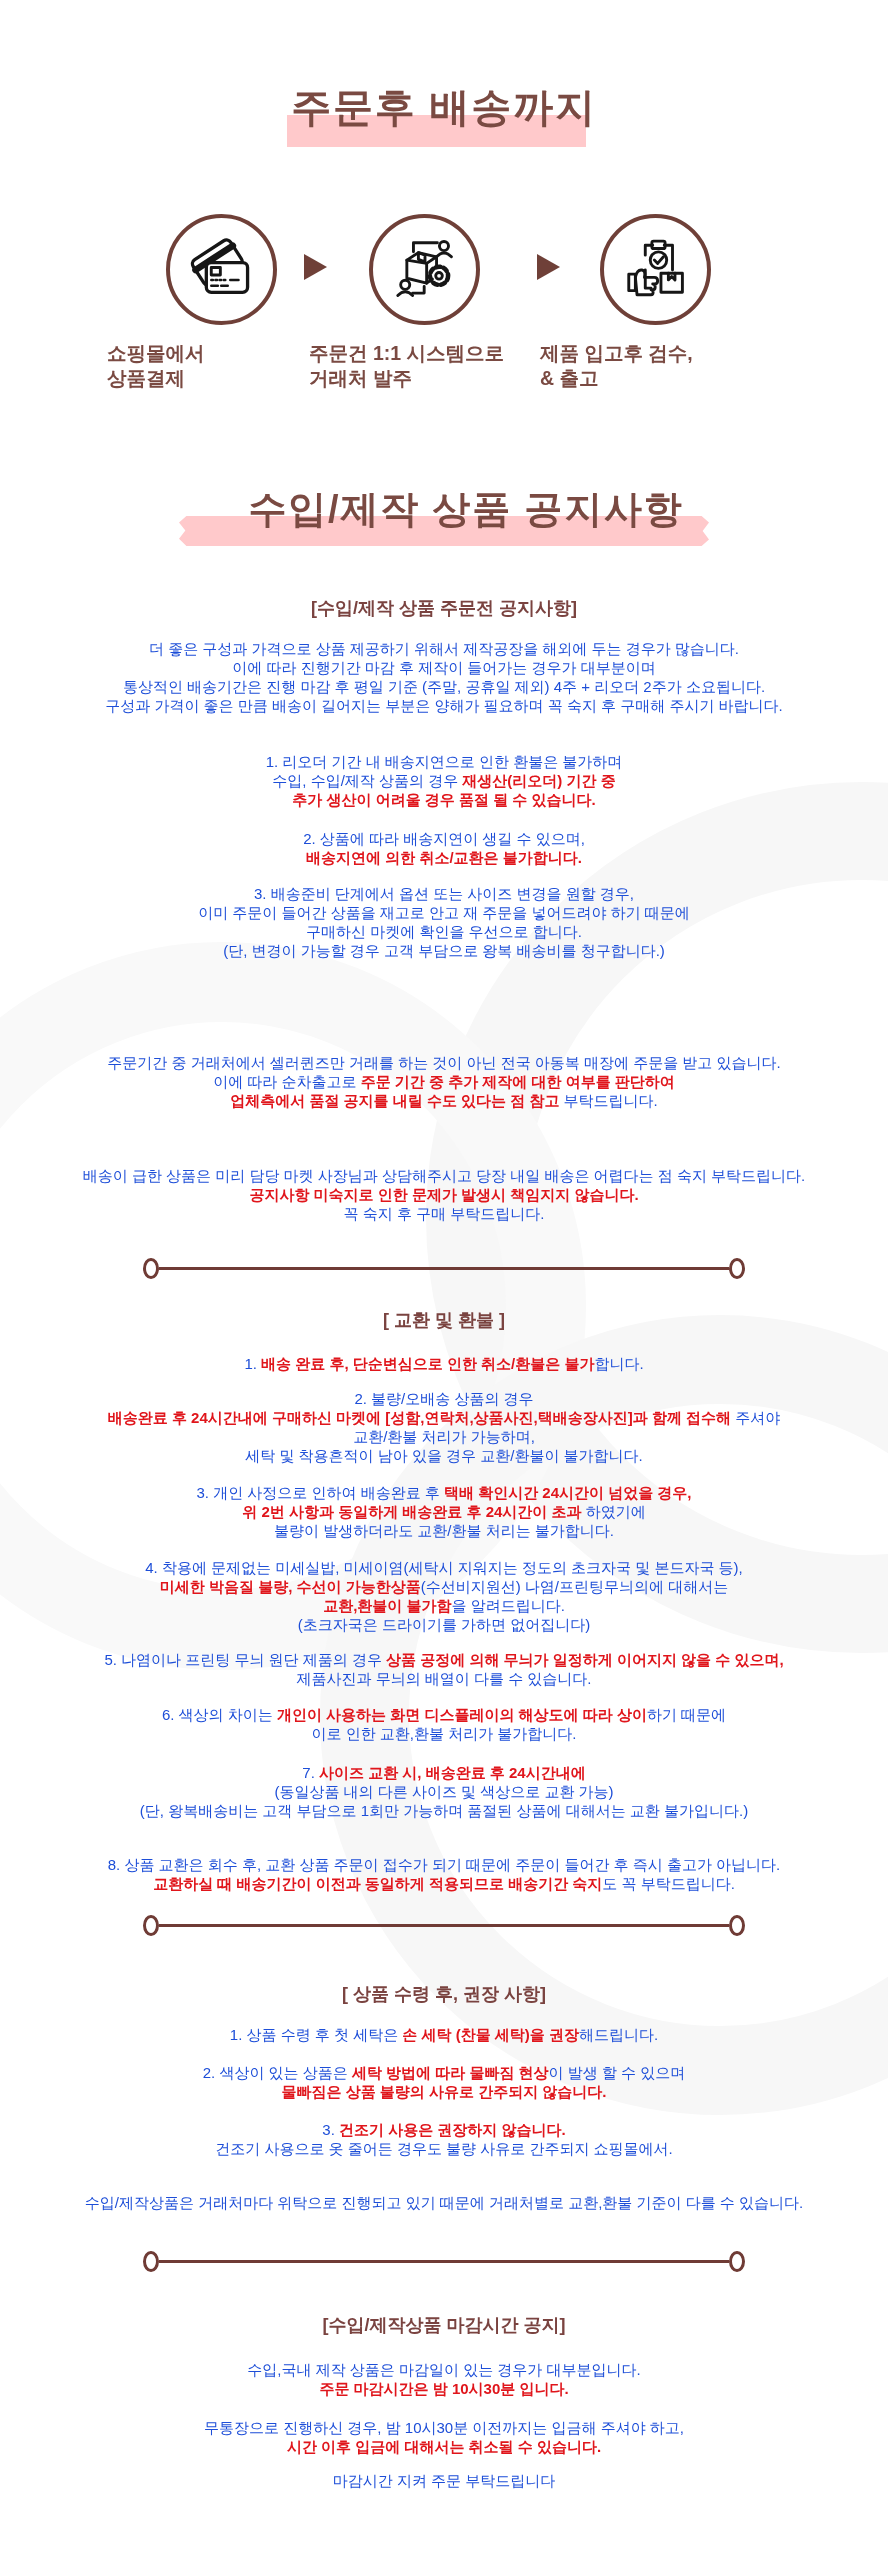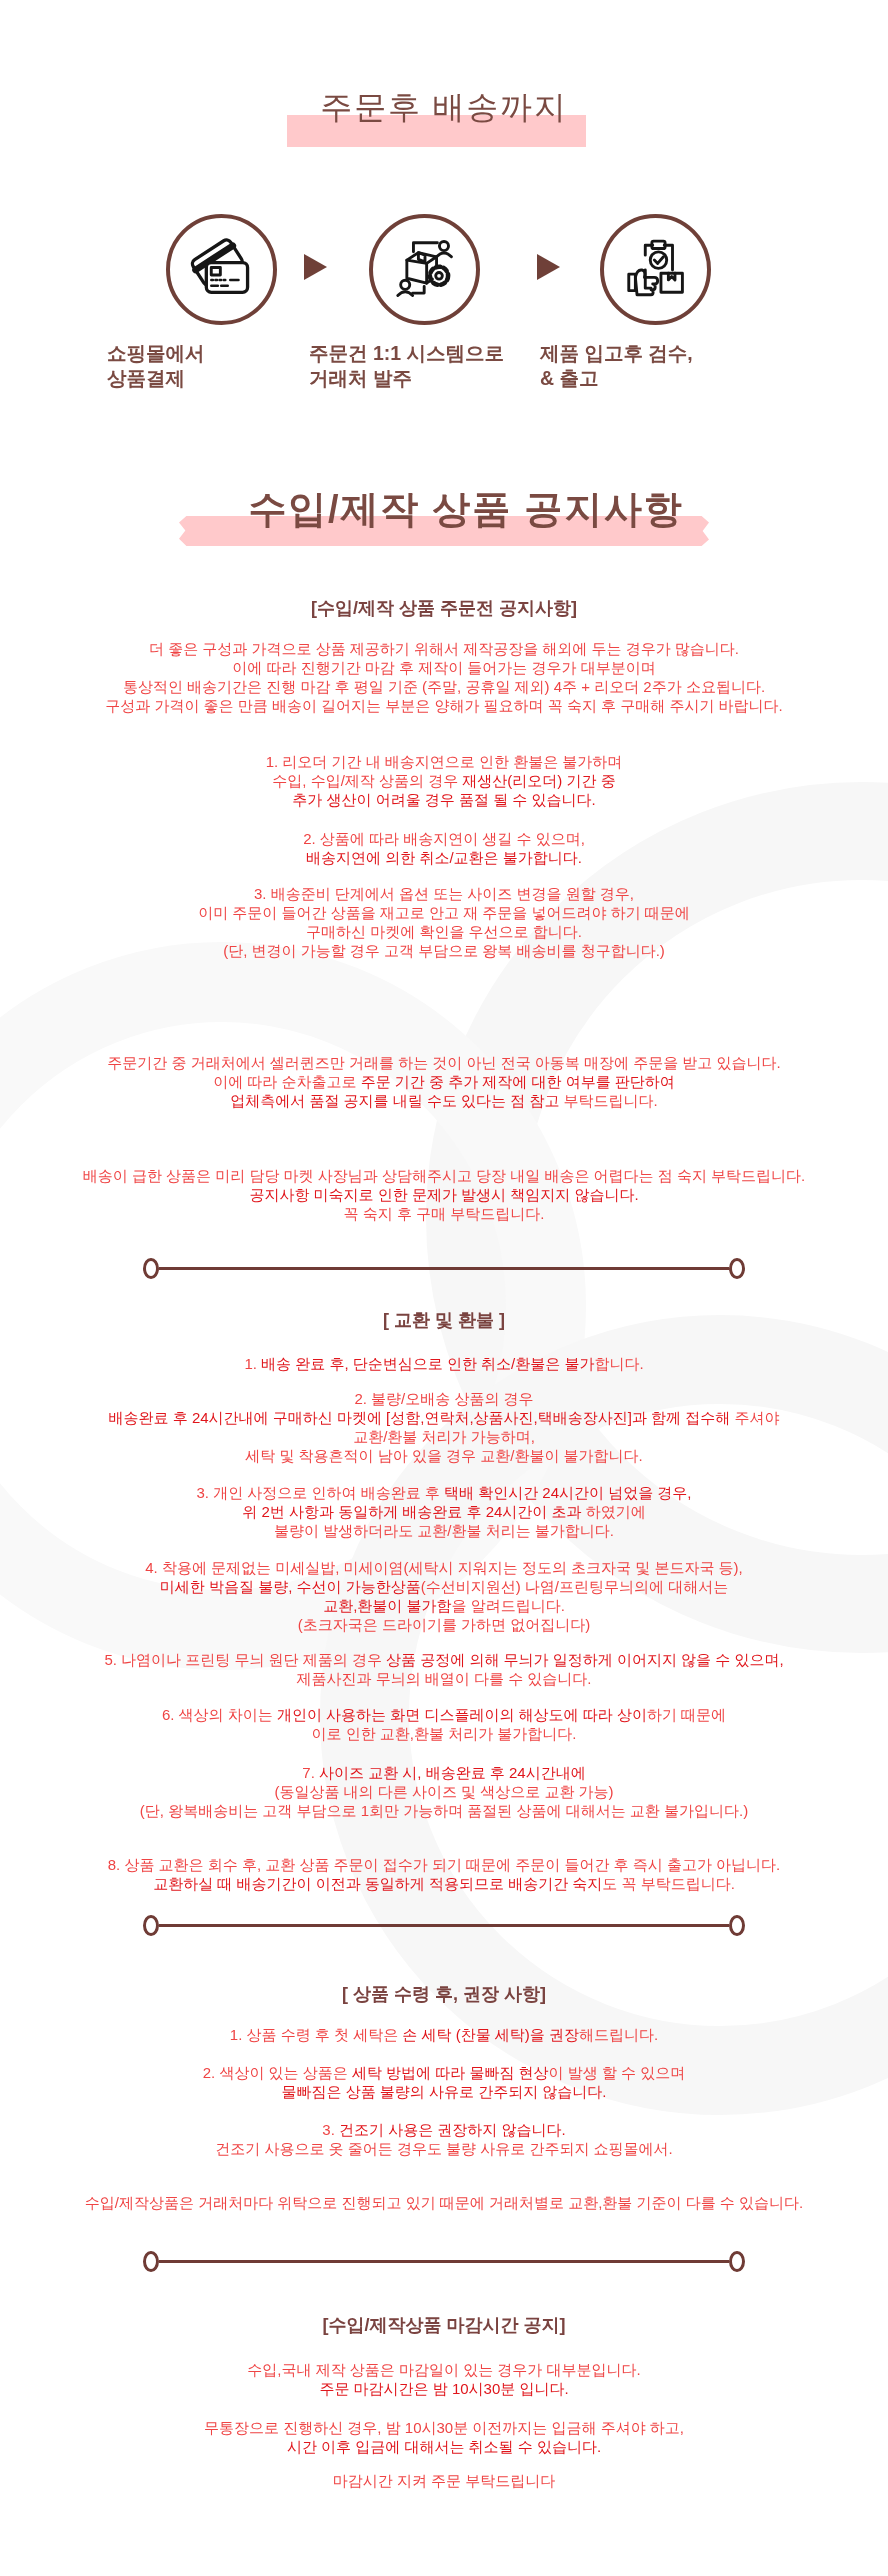--- a/index.html
+++ b/index.html
@@ -5,43 +5,43 @@
   html,body{margin:0;padding:0;background:#ffffff;}
   .page{position:relative;width:888px;height:2576px;margin:0 auto;background:#fff;
         overflow:hidden;font-family:"Liberation Sans",sans-serif;}
   .abs{position:absolute;}
   
   .wm{position:absolute;border-radius:50%;z-index:0;}
   .wm1{left:426px;top:782px;width:675px;height:675px;border:98px solid #f7f7f7;}
   .wm2{left:-142px;top:942px;width:568px;height:568px;border:80px solid #f9f9f9;}
   .wm3{left:320px;top:1315px;width:622px;height:622px;border:89px solid #f7f7f7;}
   
-  .title1{top:83px;left:0;width:100%;text-align:center;font-size:32px;font-weight:400;
+  .title1{top:83px;left:0;width:100%;text-align:center;font-size:40px;font-weight:700;
           color:#7a4a42;letter-spacing:1.8px;z-index:3;line-height:48px;}
   .band1{top:115px;left:287px;width:299px;height:32px;background:#ffc9cb;z-index:1;}
   .title2{top:485px;left:0;width:100%;text-align:center;font-size:38px;font-weight:800;
           color:#7a4a42;letter-spacing:1.8px;z-index:3;line-height:48px;margin-left:22px;}
   .band2{top:516px;left:179px;width:530px;height:30px;background:#ffc9cb;z-index:1;
          clip-path:polygon(1.4% 0,98.6% 0,100% 22%,98.8% 50%,100% 78%,98.6% 100%,
                            1.4% 100%,0 76%,1.2% 48%,0 22%);}
   
   .step-circle{position:absolute;top:214px;width:103px;height:103px;border:4.4px solid #6f4038;
                border-radius:50%;display:flex;align-items:center;justify-content:center;
                background:#fff;z-index:2;}
   .step-label{position:absolute;top:341px;width:231px;font-size:19.5px;
               font-weight:bold;color:#7a4a42;line-height:25px;z-index:2;}
   .arrow{position:absolute;top:254px;width:0;height:0;border-top:13.3px solid transparent;
          border-bottom:13.3px solid transparent;border-left:23px solid #6f4038;z-index:2;}
   
   .sec-heading{position:absolute;left:0;width:100%;text-align:center;font-size:18px;
                font-weight:bold;color:#7a4340;z-index:2;}
   .para{position:absolute;left:0;width:100%;text-align:center;font-size:15px;color:#555555;
         line-height:19px;z-index:2;}
-  .seg-r{color:#e0151b;font-weight:normal;}
-  .seg-g{color:#ef4444;}
+  .seg-r{color:#e0151b;font-weight:bold;}
+  .seg-g{color:#1d4ed8;}
   
   .divider{position:absolute;left:143px;width:602px;height:18.7px;display:flex;
            align-items:center;z-index:2;}
   .divider .ring{width:9.8px;height:15px;border:3.6px solid #6f3b35;border-radius:50%;
                  background:#fff;}
   .divider .line{flex:1;height:3.6px;background:#6f3b35;}
   svg{display:block;}
 </style>
 </head>
 <body>

